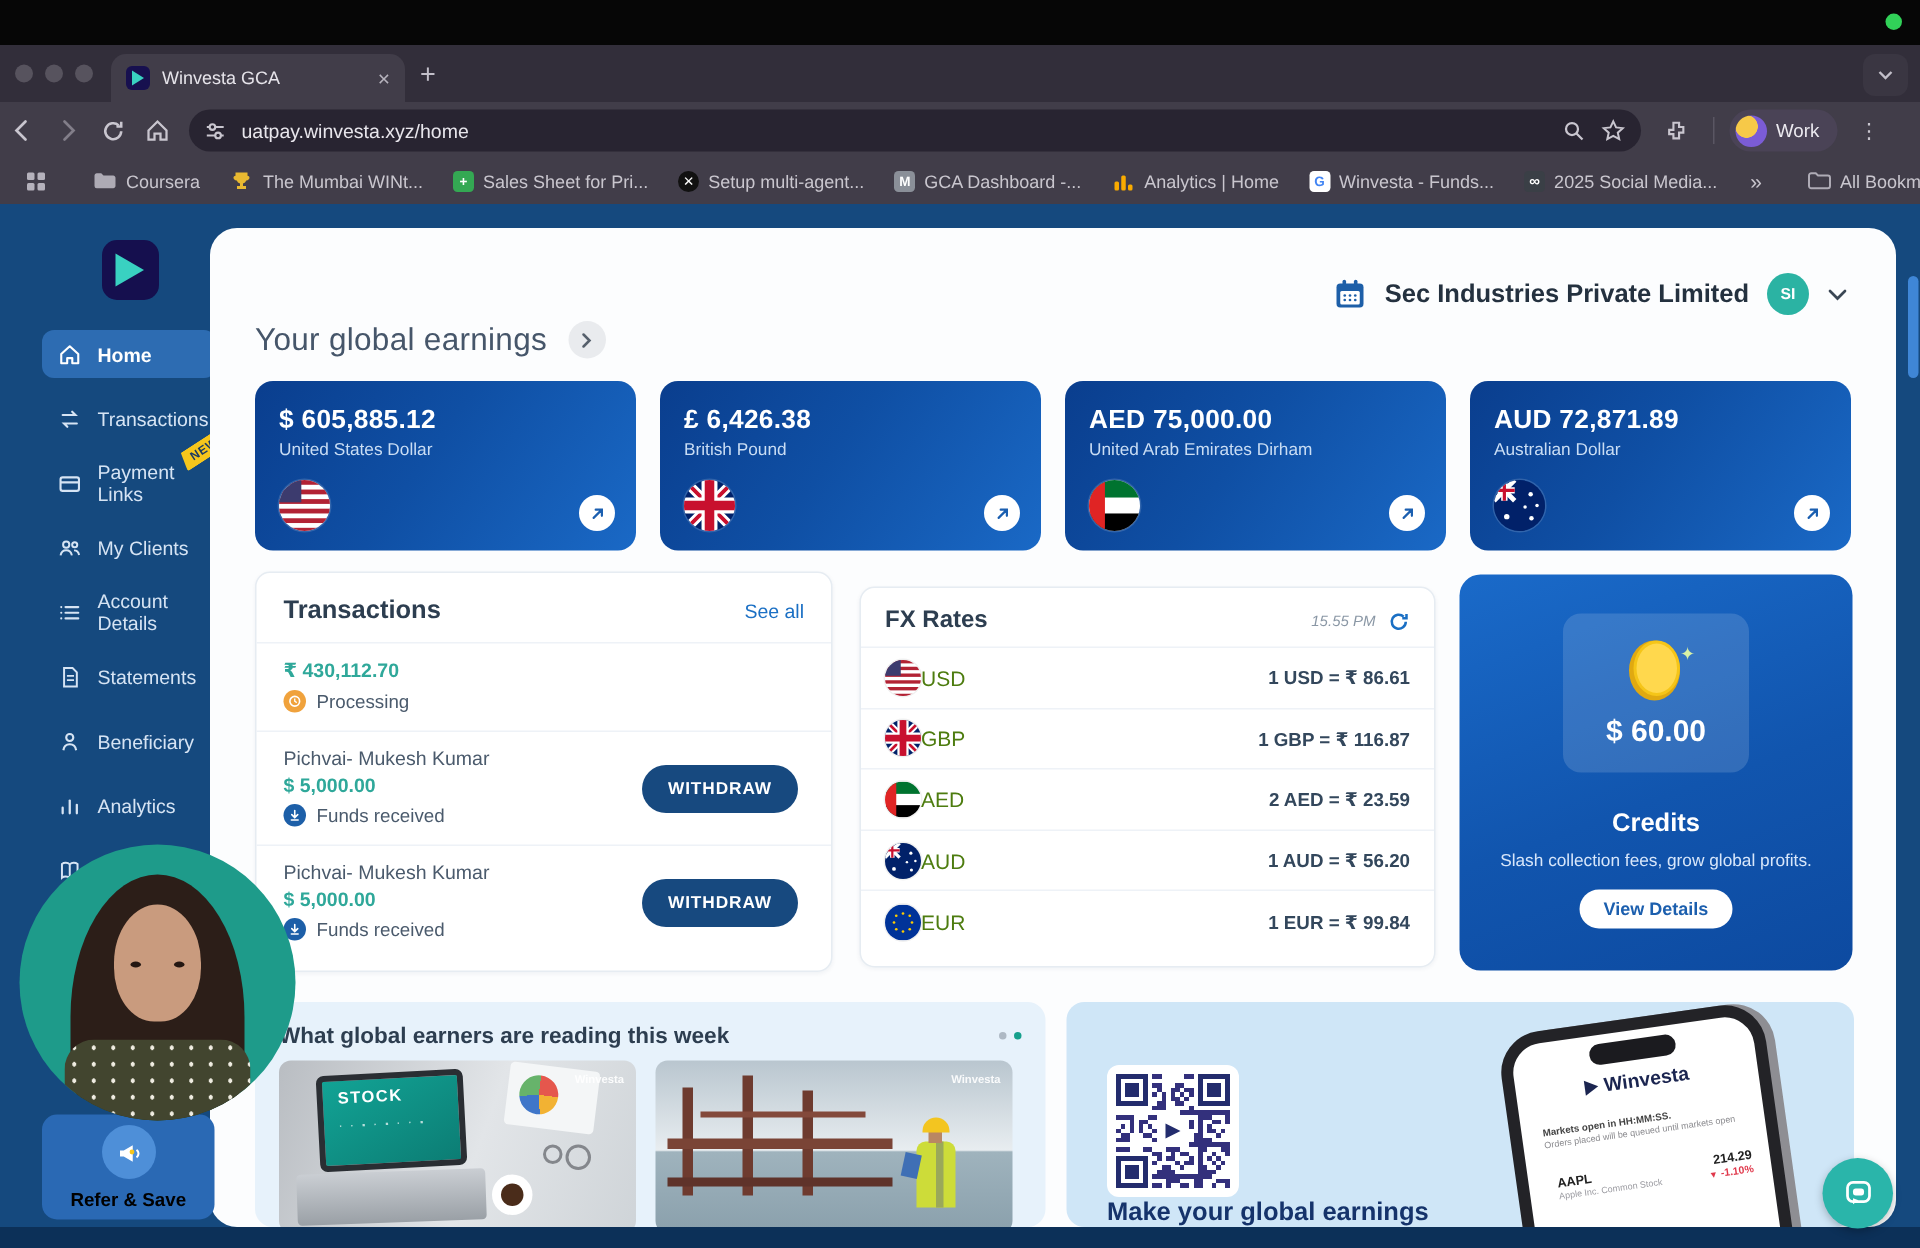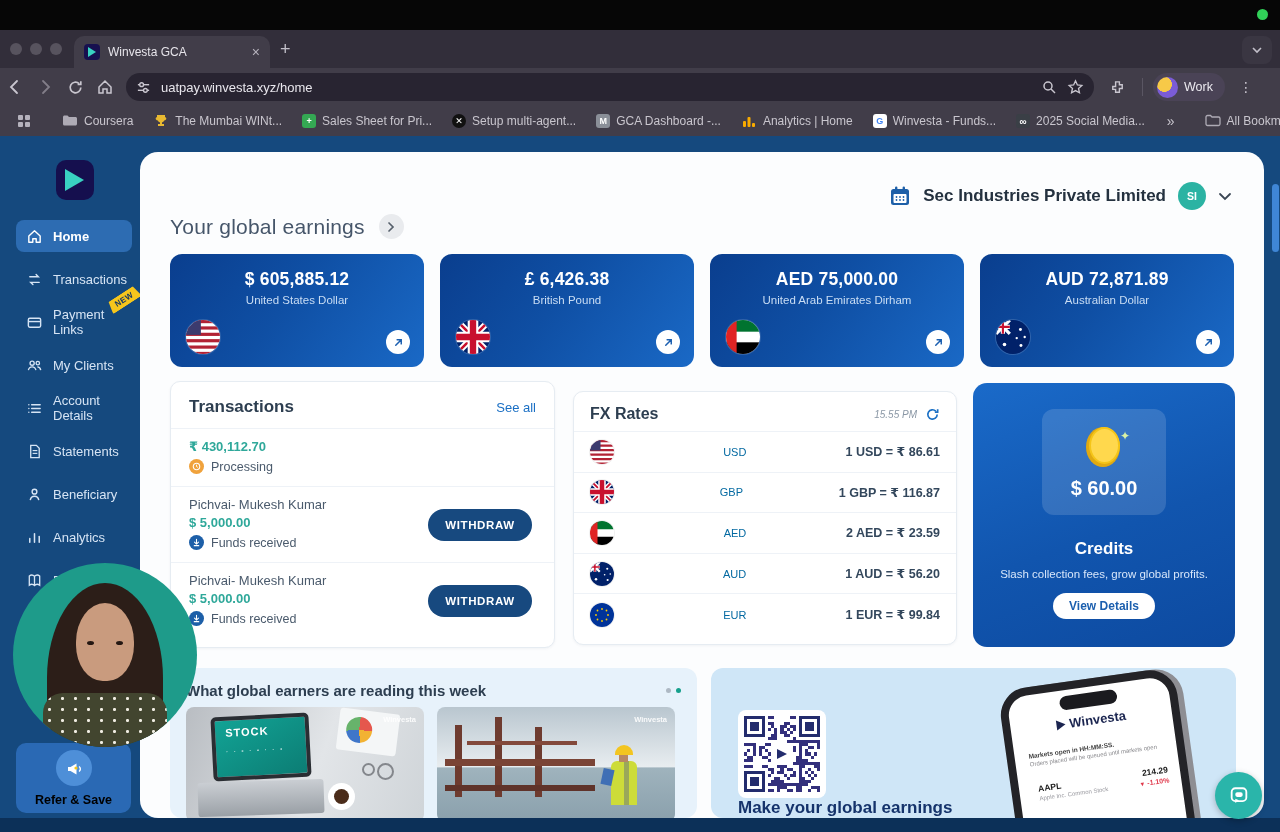--- a/index.html
+++ b/index.html
@@ -42,21 +42,21 @@
   .chev2 { color:#c9c6ce; font-size:14px; padding:0 6px; }
   .grid4 { display:grid; grid-template-columns:5px 5px; grid-gap:2px; }
   .grid4 span { width:5px; height:5px; background:#b5b2bc; border-radius:1px; }
 
   
   .page { position:absolute; top:136px; left:0; width:1280px; height:696px; background:#15497e; }
   .bottom-strip { position:absolute; bottom:0; left:0; width:100%; height:14px; background:#0c3058; z-index:6; }
   .scroll-thumb { position:absolute; right:1px; top:48px; width:7px; height:68px; border-radius:4px; background:#3f86d6; z-index:8; }
 
   
-  .sidebar { position:absolute; left:4px; top:0; width:140px; height:563px; }
+  .sidebar { position:absolute; left:16px; top:0; width:140px; height:563px; }
   .logo { position:absolute; left:52px; top:24px; width:38px; height:40px; border-radius:10px; background:#150f4e; }
   .logo:after { content:""; position:absolute; left:9px; top:9px; border-left:19px solid #39d1c1; border-top:11px solid transparent; border-bottom:11px solid transparent; }
   .nav { position:absolute; left:0; top:84px; width:140px; }
   .nav-item { position:relative; display:flex; align-items:center; gap:10px; height:32px; margin:0 12px 11px 12px; padding:0 10px; border-radius:8px; color:#d6e4f4; font-size:13px; font-weight:500; }
   .nav-item.active { background:#2d6cb2; color:#fff; font-weight:bold; }
   .nav-item svg { flex:none; }
   .new-badge { position:absolute; right:-9px; top:-13px; background:#f6c61c; color:#1b3a63; font-size:8px; font-weight:bold; padding:2px 7px; transform:rotate(-33deg); border-radius:2px; clip-path:polygon(8% 0,92% 0,100% 100%,0 100%); letter-spacing:.5px; }
   .refer-btn { position:absolute; left:12px; top:607px; width:115px; height:70px; background:#2a69b4; border-radius:10px; display:flex; flex-direction:column; align-items:center; justify-content:center; gap:7px; z-index:4; }
   .refer-ic { width:36px; height:36px; border-radius:50%; background:#4e8fd8; display:flex; align-items:center; justify-content:center; }
   .refer-label { color:#000000; font-size:12.5px; font-weight:bold; }
@@ -74,21 +74,21 @@
   .card { position:absolute; left:140px; top:16px; width:1124px; height:666px; background:#fcfdfe; border-radius:18px; overflow:hidden; z-index:2; }
 
   .main-header { position:absolute; top:30px; right:32px; display:flex; align-items:center; gap:12px; }
   .company { font-size:17px; color:#24313f; font-weight:600; }
   .avatar-si { width:28px; height:28px; border-radius:50%; background:#2bb3a3; color:#fff; font-size:10.5px; font-weight:bold; display:flex; align-items:center; justify-content:center; }
 
   .earnings-title-row { position:absolute; left:30px; top:62px; display:flex; align-items:center; gap:14px; }
   .earnings-title { font-size:21px; font-weight:500; color:#46566a; letter-spacing:.2px; }
   .circle-btn { width:25px; height:25px; border-radius:50%; background:#e9ebee; display:flex; align-items:center; justify-content:center; }
 
-  .cards-row { position:absolute; left:30px; top:102px; width:1064px; display:flex; gap:16px;text-align:center; }
+  .cards-row { position:absolute; left:30px; top:102px; width:1064px; display:flex; gap:16px; }
   .ccard { flex:1; height:113px; border-radius:12px; background:linear-gradient(125deg,#0a3e8e 0%,#0f4fa4 45%,#1a69c6 100%); position:relative; padding:15px 16px; }
   .ccard .amt { color:#fff; font-size:17.5px; font-weight:bold; letter-spacing:.2px; }
   .ccard .cur { color:#c9ddf4; font-size:11.5px; margin-top:4px; }
   .flag { position:absolute; left:16px; bottom:13px; width:34px; height:34px; border-radius:50%; overflow:hidden; box-shadow:0 0 0 1px rgba(255,255,255,.15); }
   .flag svg { display:block; width:100%; height:100%; }
   .go-btn { position:absolute; right:14px; bottom:13px; width:24px; height:24px; border-radius:50%; background:#fff; display:flex; align-items:center; justify-content:center; }
 
   
   .panels-row { position:absolute; left:30px; top:229px; width:1064px; height:270px; }
   .panel { background:#fff; border:1px solid #e6ecf2; border-radius:10px; box-shadow:0 1px 3px rgba(20,40,80,.05); }
@@ -99,28 +99,28 @@
   .tx-row { padding:10px 18px 12px 18px; border-bottom:1px solid #eef2f7; position:relative; }
   .tx-row:last-child { border-bottom:none; }
   .tx-amt { font-size:13px; font-weight:bold; color:#2fa89a; }
   .tx-name { font-size:13px; color:#4a5a6c; margin-bottom:3px; }
   .tx-status { display:flex; align-items:center; gap:7px; margin-top:5px; font-size:12.5px; color:#4a5a6c; }
   .st-ic { width:15px; height:15px; border-radius:50%; flex:none; display:flex; align-items:center; justify-content:center; }
   .st-proc { background:#f0a23c; }
   .st-recv { background:#1d5fa8; color:#fff; font-size:10px; }
   .withdraw { position:absolute; right:22px; top:50%; margin-top:-16px; width:104px; height:32px; border-radius:17px; background:#17497f; color:#fff; font-size:11.5px; font-weight:bold; letter-spacing:.6px; display:flex; align-items:center; justify-content:center; }
 
-  .fx-panel { position:absolute; left:403px; top:10px; width:384px; height:254px;text-align:center; }
+  .fx-panel { position:absolute; left:403px; top:10px; width:384px; height:254px; }
   .fx-head { display:flex; align-items:center; justify-content:space-between; padding:13px 16px 8px 16px; border-bottom:1px solid #eef2f7; }
   .fx-time { font-size:10px; font-style:italic; color:#8a97a5; margin-right:8px; }
   .fx-row { display:flex; align-items:center; height:40.6px; padding:0 16px; border-bottom:1px solid #eef2f7; }
   .fx-row:last-child { border-bottom:none; }
   .fx-flag { width:24px; height:24px; border-radius:50%; overflow:hidden; flex:none; box-shadow:0 0 0 1px rgba(0,0,0,.06); }
   .fx-flag svg { display:block; width:100%; height:100%; }
-  .fx-code { font-size:11px; color:#0369a1; font-weight:500; margin-left:10px; flex:1; }
+  .fx-code { font-size:14px; color:#4d7c0f; font-weight:500; margin-left:0; flex:1; }
   .fx-rate { font-size:12.5px; color:#33475c; font-weight:600; }
 
   .credits-card { position:absolute; left:803px; top:2px; width:262px; height:264px; border-radius:14px; background:linear-gradient(160deg,#1a6ac9 0%,#1155ae 55%,#0d4aa0 100%); display:flex; flex-direction:column; align-items:center; }
   .credits-box { margin-top:26px; width:124px; height:106px; border-radius:12px; background:rgba(255,255,255,.14); display:flex; flex-direction:column; align-items:center; justify-content:center; gap:8px; }
   .coin { position:relative; width:44px; height:44px; }
   .coin .c1 { position:absolute; left:4px; top:2px; width:34px; height:40px; border-radius:50%; background:#e0a911; }
   .coin .c2 { position:absolute; left:7px; top:2px; width:31px; height:37px; border-radius:50%; background:#ffd84d; border:2px solid #f5c518; }
   .coin .spark { position:absolute; right:-4px; top:4px; color:#d9f2a5; font-size:12px; font-weight:bold; }
   .credits-amt { color:#fff; font-size:20px; font-weight:bold; }
   .credits-title { color:#fff; font-size:17px; font-weight:bold; margin-top:24px; }

